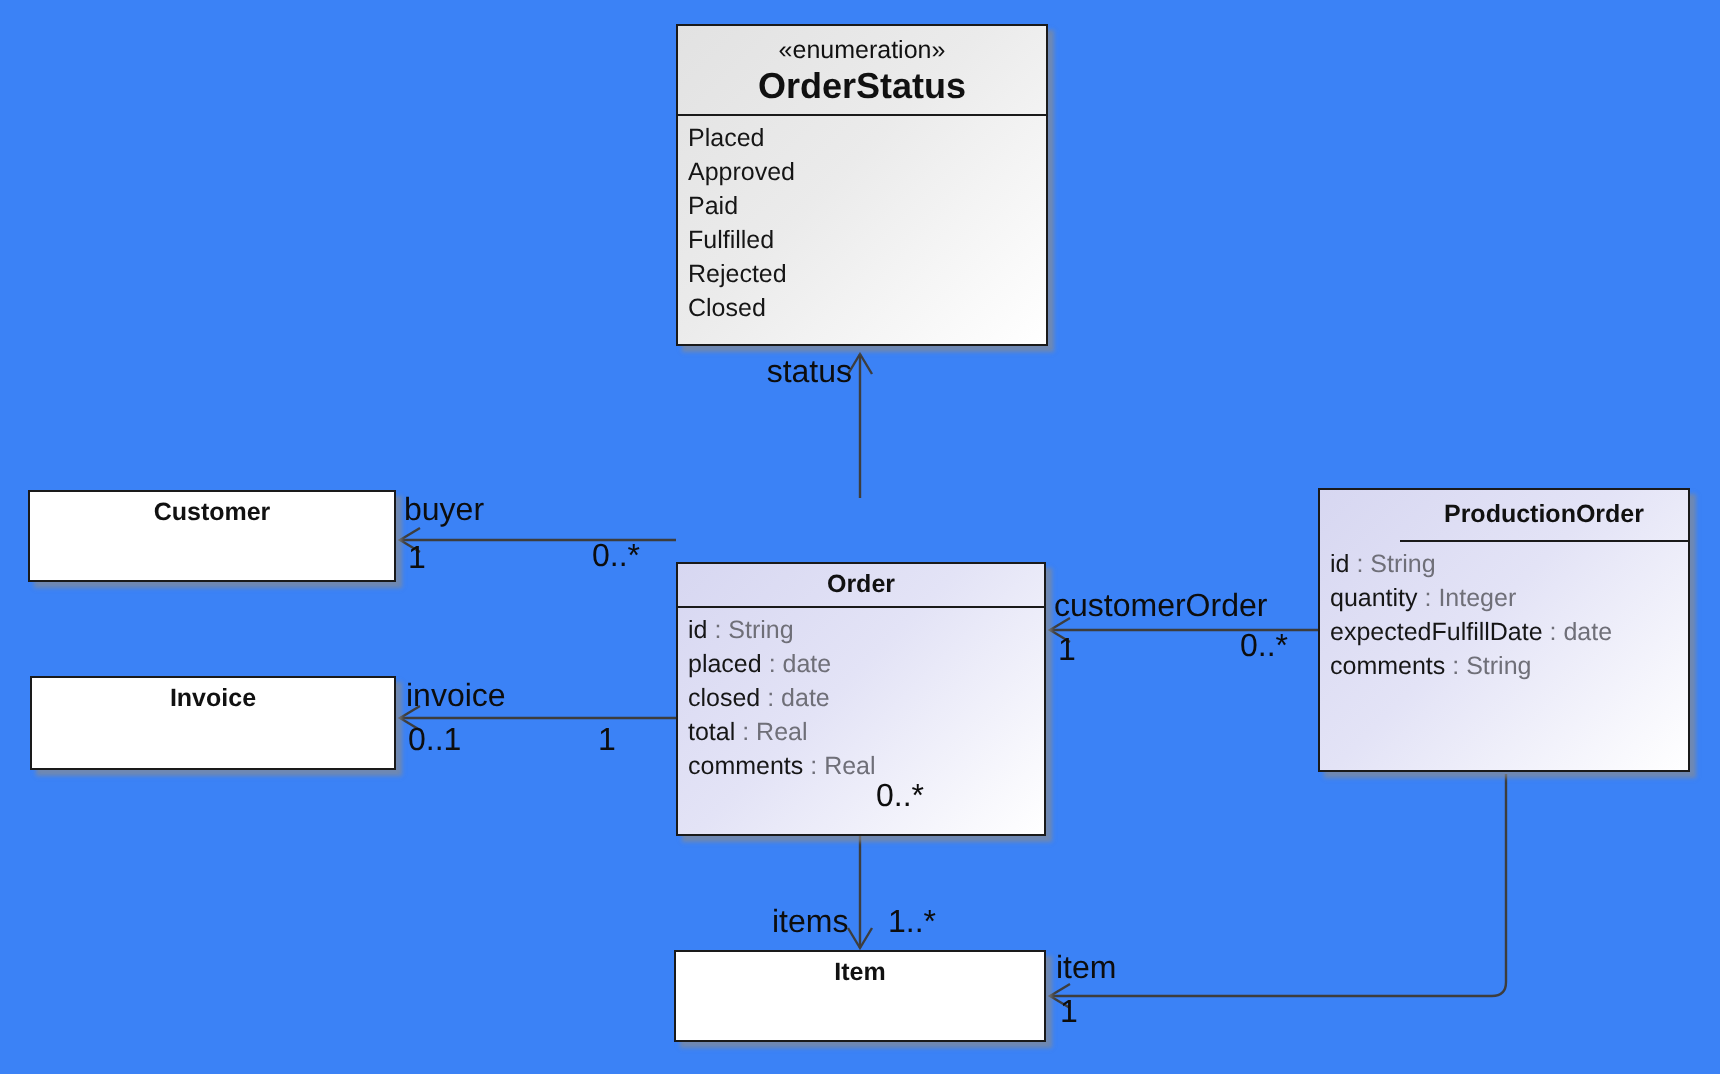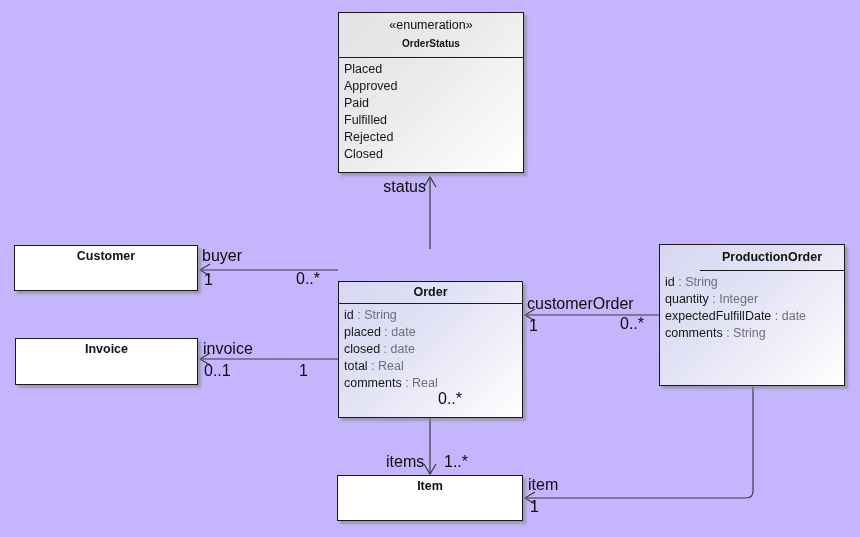--- a/index.html
+++ b/index.html
@@ -1,17 +1,17 @@
 <!DOCTYPE html>
 <html><head>
 <meta charset="utf-8">
 <style>
   html,body{margin:0;padding:0;background:#ffffff;}
   .canvas{
-    position:relative;width:860px;height:537px;background:#c4b5fd;overflow:hidden;
+    position:relative;width:860px;height:537px;background:#3b82f6;overflow:hidden;
     font-family:"Liberation Sans",sans-serif;color:#111;
   }
   svg.edges{position:absolute;left:0;top:0;width:860px;height:537px;z-index:1;}
   svg.edges line, svg.edges path, svg.edges polyline{
     stroke:#3d3d3d;stroke-width:1.2;fill:none;
   }
   .uml-class{
     position:absolute;z-index:2;border:1.5px solid #1a1a1a;box-sizing:border-box;
     box-shadow:3px 3px 2px rgba(140,140,140,0.65);
     background:#ffffff;
@@ -22,21 +22,21 @@
   .uml-class.enum{
     background:linear-gradient(135deg,#e2e2e2 0%,#ebebeb 45%,#ffffff 100%);
   }
   .hdr{
     text-align:center;font-weight:bold;font-size:12.5px;line-height:19px;
     border-bottom:1.4px solid #1a1a1a;padding:1px 2px;
   }
   .hdr.no-sep{border-bottom:none;}
   .enum-hdr{padding:3px 2px 4px 2px;}
   .stereotype{font-weight:normal;font-size:12.5px;line-height:18px;}
-  .cls-name{font-weight:bold;font-size:10px;line-height:19px;}
+  .cls-name{font-weight:bold;font-size:18px;line-height:19px;}
   .body{padding:3px 5px;font-size:12.5px;}
   .member-row{line-height:17px;white-space:nowrap;color:#161616;}
   .attr-name{color:#161616;}
   .attr-type{color:#6f6f78;}
   .edge-label{
     position:absolute;z-index:3;font-size:16px;line-height:14px;color:#0d0d0d;
     white-space:nowrap;
   }
 </style>
 </head>

